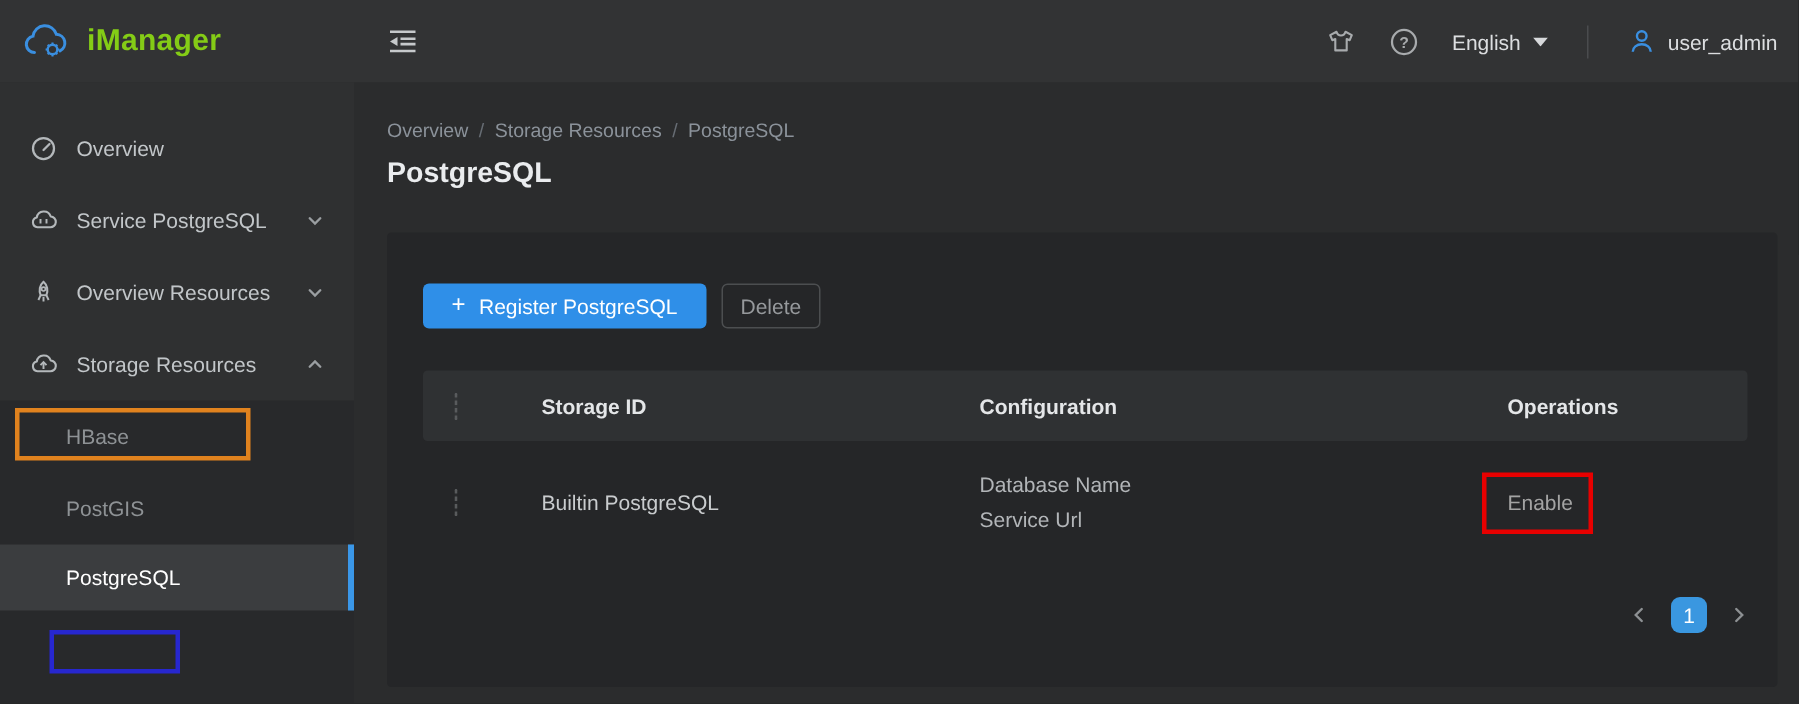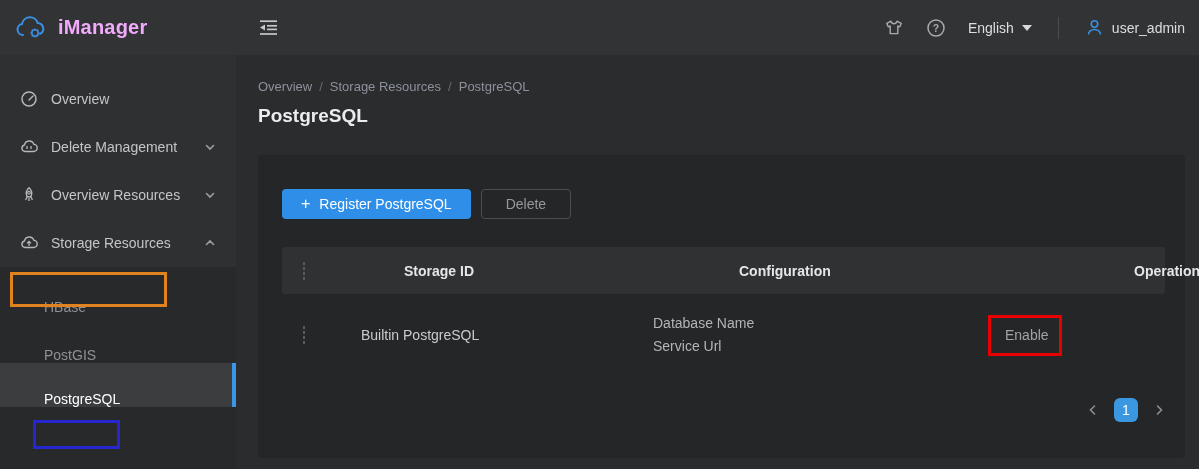--- a/index.html
+++ b/index.html
@@ -3,37 +3,37 @@
 <meta charset="utf-8">
 <style>
   * { margin:0; padding:0; box-sizing:border-box; }
   body { background:#1a1a1a; font-family:"Liberation Sans", sans-serif; }
   .screen { position:relative; width:1199px; height:469px; background:#2b2c2d; overflow:hidden;
             -webkit-font-smoothing:antialiased; }
 
   
   .logo-area { position:absolute; left:0; top:0; width:236px; height:55px; background:#323334;
                display:flex; align-items:center; padding-left:14px; gap:10px; }
-  .logo-title { color:#f0abfc; font-size:20px; font-weight:bold; letter-spacing:.2px; }
+  .logo-title { color:#84cc16; font-size:20px; font-weight:bold; letter-spacing:.2px; }
   .topbar { position:absolute; left:236px; top:0; right:0; height:55px; background:#323334;
             display:flex; align-items:center; padding:0 14px 0 22px; }
   .topbar-right { margin-left:auto; display:flex; align-items:center; gap:22px; }
   .lang-group, .user-group { display:flex; align-items:center; gap:8px; }
   .topbar-text { color:#dcdee0; font-size:14px; }
   .topbar-divider { width:1px; height:22px; background:#4a4c4e; margin:0 4px; }
   .icon-btn { display:flex; align-items:center; justify-content:center; cursor:pointer; }
 
   
   .sidebar { position:absolute; left:0; top:55px; bottom:0; width:236px; background:#2f3031;
              display:flex; flex-direction:column; padding-top:20px; }
   .nav-item { height:48px; display:flex; align-items:center; gap:13px; padding:0 20px;
               color:#c2c6c9; font-size:14px; cursor:pointer; flex:none; }
   .nav-item .chev { margin-left:auto; }
   .submenu { flex:1; background:#28292b; display:flex; flex-direction:column; }
-  .sub-item { height:48px; display:flex; align-items:flex-end; padding-left:44px;
+  .sub-item { height:48px; display:flex; align-items:center; padding-left:44px;
               color:#8e9295; font-size:14px; cursor:pointer; flex:none; }
   .sub-item.selected { height:44px; background:#3b3d3f; color:#ffffff; position:relative; }
   .active-bar { position:absolute; right:0; top:0; bottom:0; width:4px; background:#3a97e8; }
 
   
   .main { position:absolute; left:236px; top:55px; right:0; bottom:0; background:#2b2c2d; }
   .breadcrumb { position:absolute; left:22px; top:24px; font-size:13px; color:#8b929a;
                 display:flex; gap:7px; align-items:center; }
   .crumb { color:#8b929a; cursor:pointer; }
   .crumb.current { cursor:default; }
@@ -41,27 +41,27 @@
   .page-title { position:absolute; left:22px; top:50px; font-size:19px; font-weight:bold; color:#eaecee; }
 
   .card { position:absolute; left:22px; top:100px; width:927px; height:303px;
           background:#252628; border-radius:3px; }
 
   .toolbar { position:absolute; left:24px; top:34px; display:flex; gap:10px; }
   .btn-primary { height:30px; display:inline-flex; align-items:center; gap:9px; padding:0 19px;
                  background:#2f8fe8; border:none; border-radius:4px; color:#ffffff; font-size:14px;
                  font-family:inherit; cursor:pointer; }
   .btn-plus { font-size:16px; line-height:1; }
-  .btn-ghost { height:30px; display:inline-flex; align-items:center; padding:0 24px;
+  .btn-ghost { height:30px; display:inline-flex; align-items:center; padding:0 12px;
                background:transparent; border:1px solid #4c4e50; border-radius:4px;
                color:#96999c; font-size:14px; font-family:inherit; cursor:pointer; }
 
   .tbl-grid { display:grid; grid-template-columns:58px 313px 352px 1fr; align-items:center; }
   .tbl-header { position:absolute; left:24px; top:92px; width:883px; height:47px;
-                background:#2f3133; border-radius:3px; color:#e4e6e8; font-size:14px; font-weight:bold;gap:43px; }
+                background:#2f3133; border-radius:3px; color:#e4e6e8; font-size:14px; font-weight:bold; }
   .tbl-row { position:absolute; left:24px; top:139px; width:883px; height:82px;
              color:#c9ccce; font-size:14px; }
   .cell-pad { padding-left:21px; }
   .checkbox { width:17px; height:17px; margin-left:21px; border:1px dashed #595b5d;
               border-radius:3px; background:rgba(255,255,255,0.02); cursor:pointer; }
   .config-line { color:#b2b5b8; line-height:23px; }
   .link-enable { color:#a3a3a3; cursor:pointer; display:inline-block; }
 
   .pagination { position:absolute; right:20px; top:243px; display:flex; align-items:center; gap:15px; }
   .page-current { width:24px; height:24px; border-radius:6px; background:#3a97e0; color:#ffffff;
@@ -159,21 +159,21 @@
     </div>
 
     <div class="nav-item">
       <span>
         <svg width="18" height="18" viewBox="0 0 18 18">
           <path d="M5 13.5 a3.3 3.3 0 0 1 -.5-6.5 a4.8 4.8 0 0 1 9.3-.7 a3.2 3.2 0 0 1 -.4 7.2 z" fill="none" stroke="#b4b8bb" stroke-width="1.4" stroke-linejoin="round"></path>
           <line x1="7" y1="8" x2="7" y2="11" stroke="#b4b8bb" stroke-width="1.3"></line>
           <line x1="11" y1="8" x2="11" y2="11" stroke="#b4b8bb" stroke-width="1.3"></line>
         </svg>
       </span>
-      <span>Delete Management</span>
+      <span>Service PostgreSQL</span>
       <span class="chev">
         <svg width="12" height="12" viewBox="0 0 12 12">
             <polyline points="2.5,4.5 6,8 9.5,4.5" fill="none" stroke="#9a9ea1" stroke-width="1.6" stroke-linecap="round"></polyline>
           </svg>
       </span>
     </div>
 
 
     <div class="nav-item">
       <span>

